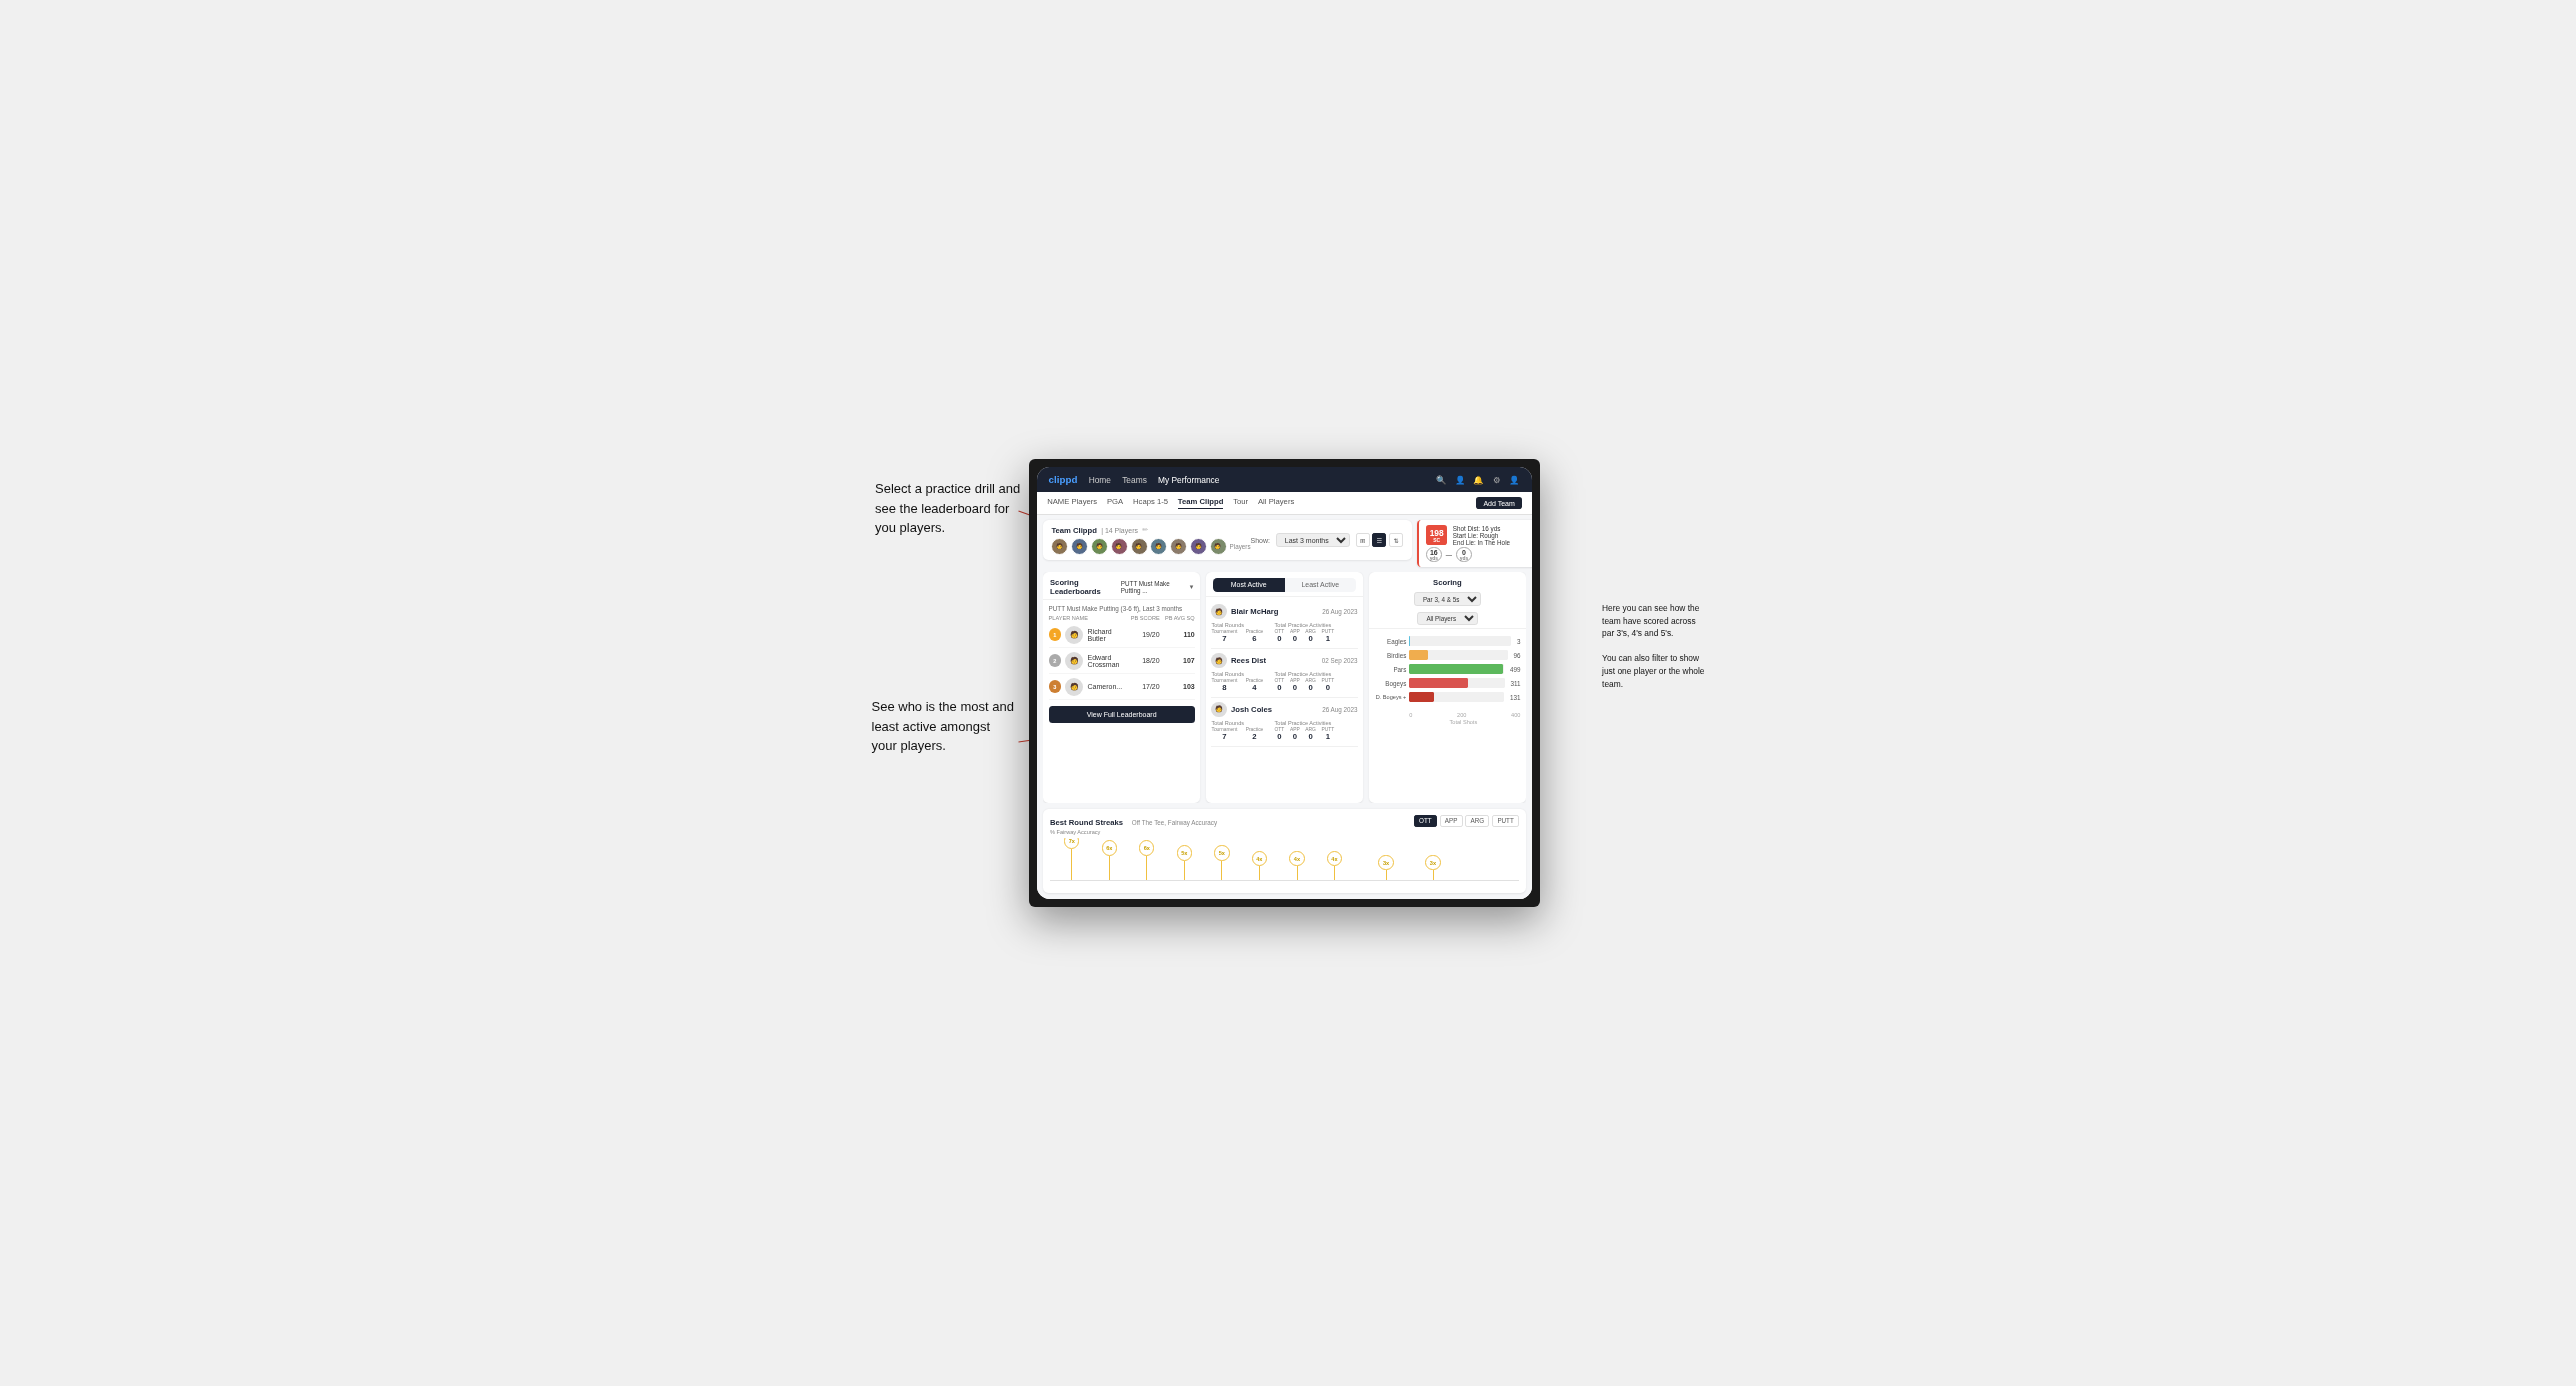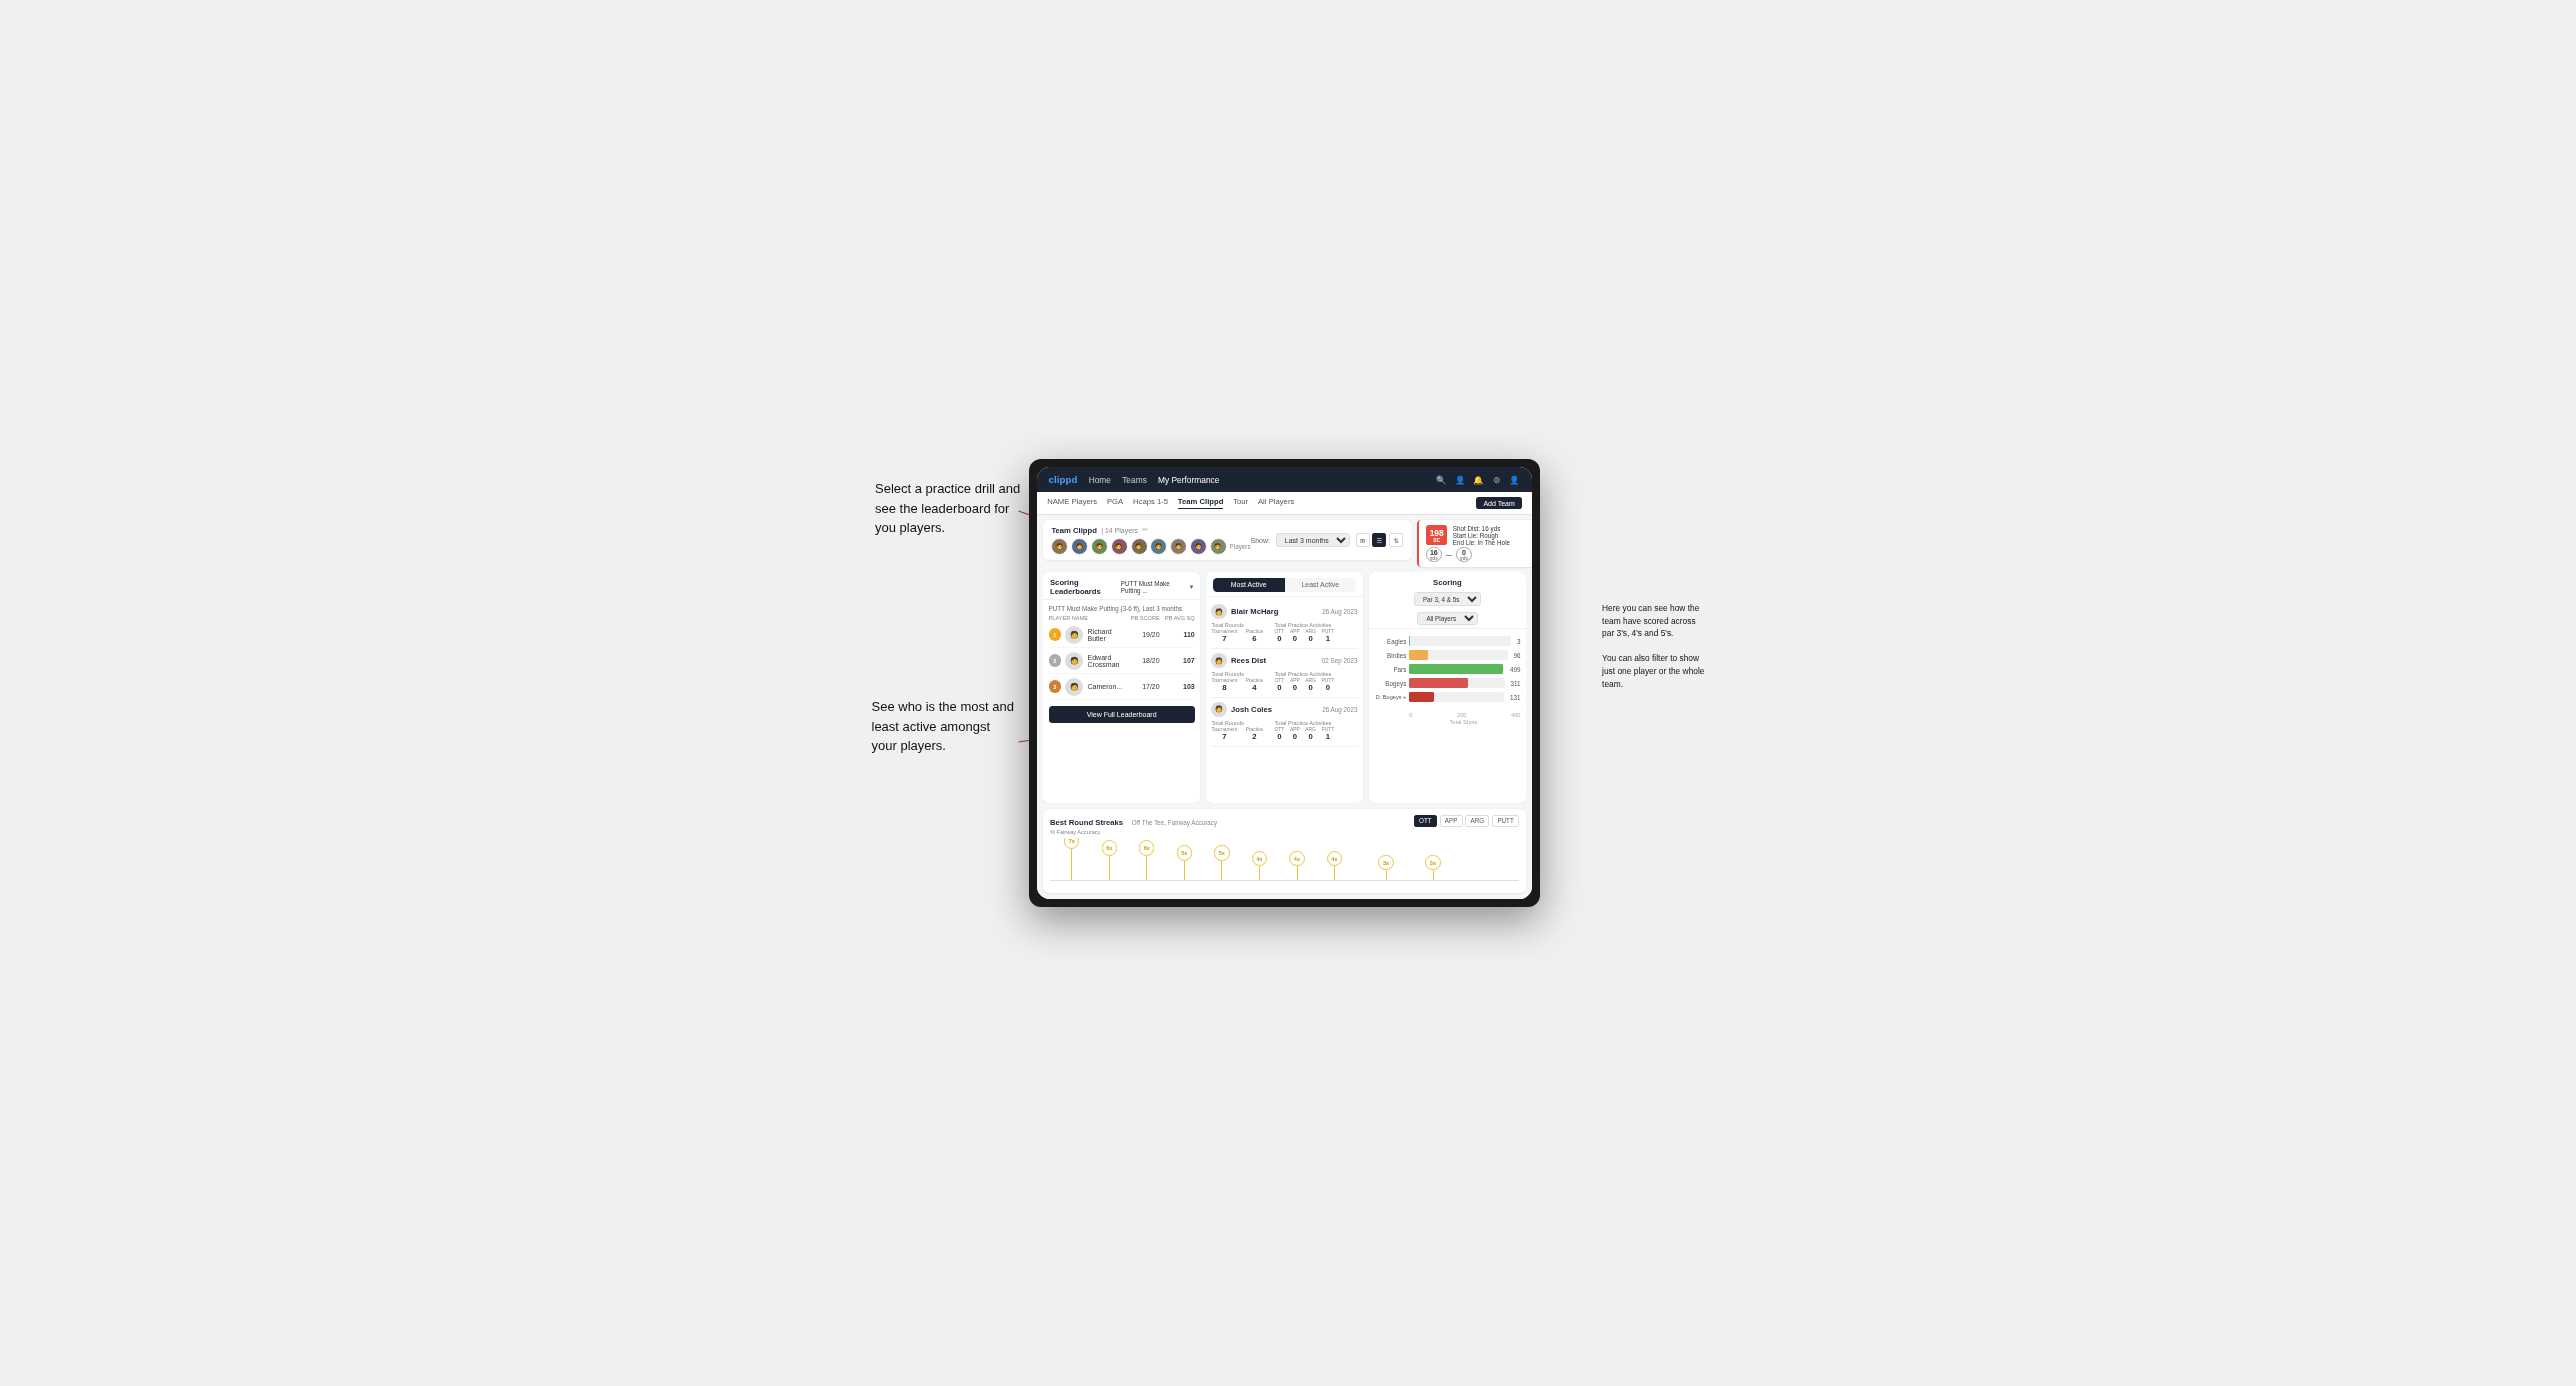--- a/index.html
+++ b/index.html
@@ -13,21 +13,21 @@
       justify-content: center;
       position: relative;
     }
 
     
     .tablet-frame {
       position: relative;
       width: 616px;
       height: 462px;
       background: #1a1a1a;
-      border-radius: 12px;
+      border-radius: 6px;
       padding: 8.4px;
       box-shadow: 0 14px 42px rgba(0,0,0,0.4);
     }
     .tablet-screen {
       width: 100%;
       height: 100%;
       background: #fff;
       border-radius: 12.6px;
       overflow: hidden;
       display: flex;

